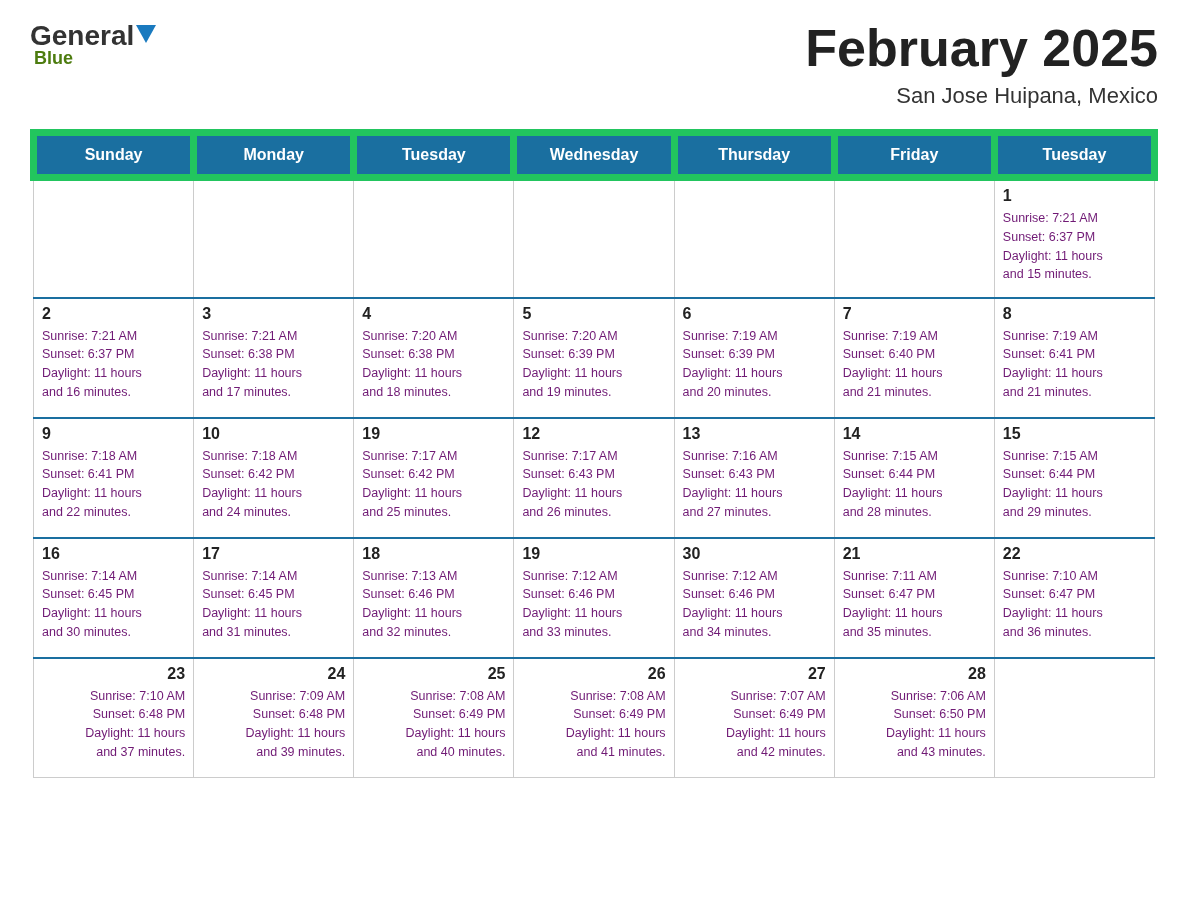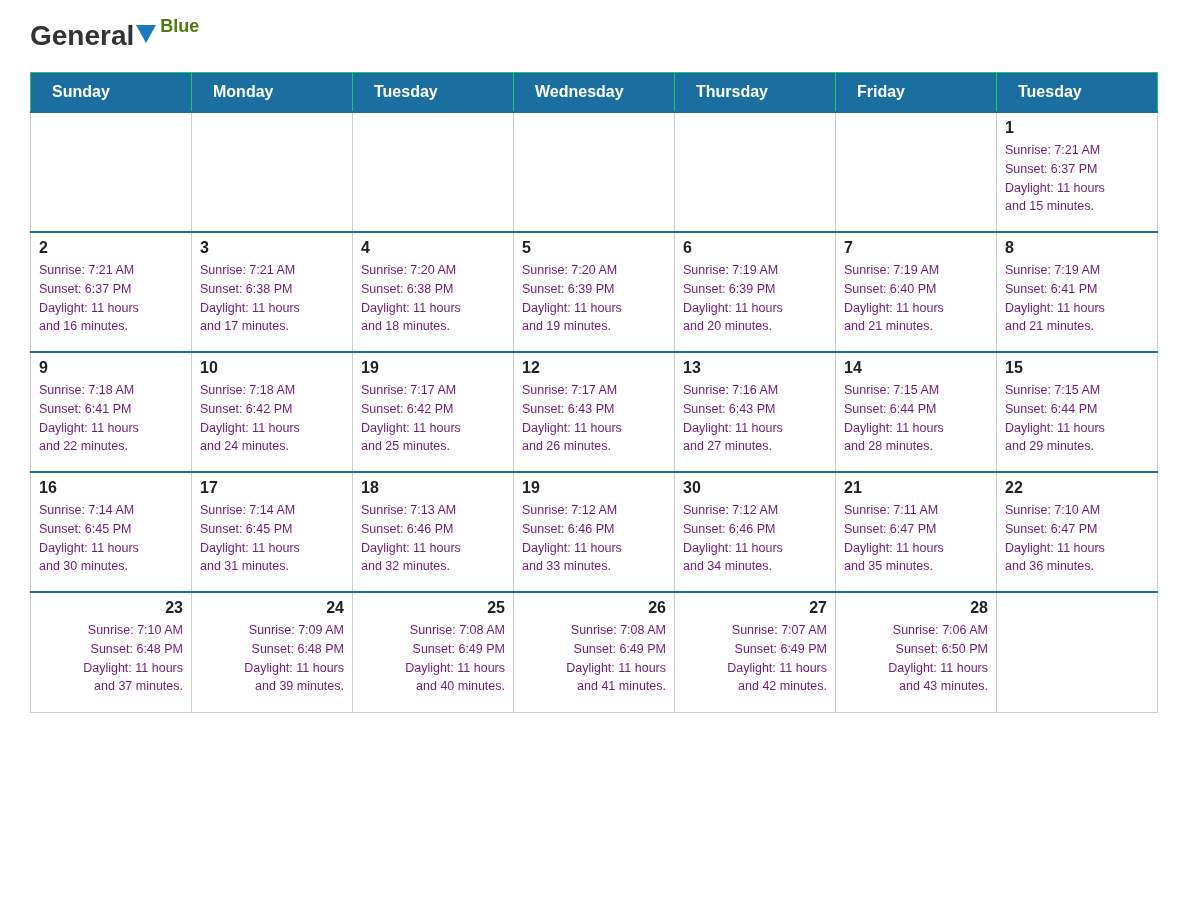--- a/index.html
+++ b/index.html
@@ -11,21 +11,21 @@
       padding: 20px 30px;
     }
     .header-area {
       display: flex;
       justify-content: space-between;
       align-items: flex-start;
       margin-bottom: 20px;
     }
     .logo-container {
       display: flex;
-      flex-direction: row;
+      flex-direction: column;
       align-items: flex-start;
     }
     .logo-text {
       display: flex;
       align-items: center;
       font-size: 28px;
       font-weight: bold;
     }
     .logo-general {
       color: #333;
@@ -64,22 +64,22 @@
       width: 100%;
       border-collapse: collapse;
       table-layout: fixed;
     }
     .calendar thead th {
       background-color: #1a6fa0;
       color: #fff;
       padding: 10px 21px;
       font-size: 16px;
       font-weight: bold;
-      text-align: left;
-      border: 1px solid #22c55e;
+      text-align: center;
+      border: 7px solid #22c55e;
     }
     .calendar tbody td {
       vertical-align: top;
       border: 1px solid #ccc;
       padding: 6px 8px;
       height: 120px;
       font-size: 12.5px;
       color: #333;
       background: #fff;
     }
@@ -114,20 +114,22 @@
 
 <div class="header-area">
   <div class="logo-container">
     <div class="logo-text">
       <span class="logo-general">General</span>
       <div class="logo-triangle"></div>
     </div>
     <div class="logo-subtitle">Blue</div>
   </div>
   <div class="title-area">
+    <div class="month-title">February 2025</div>
+    <div class="location-title">San Jose Huipana, Mexico</div>
   </div>
 </div>
 
 <table class="calendar">
   <thead>
     <tr>
     <th>Sunday</th>
         <th>Monday</th>
         <th>Tuesday</th>
         <th>Wednesday</th>

